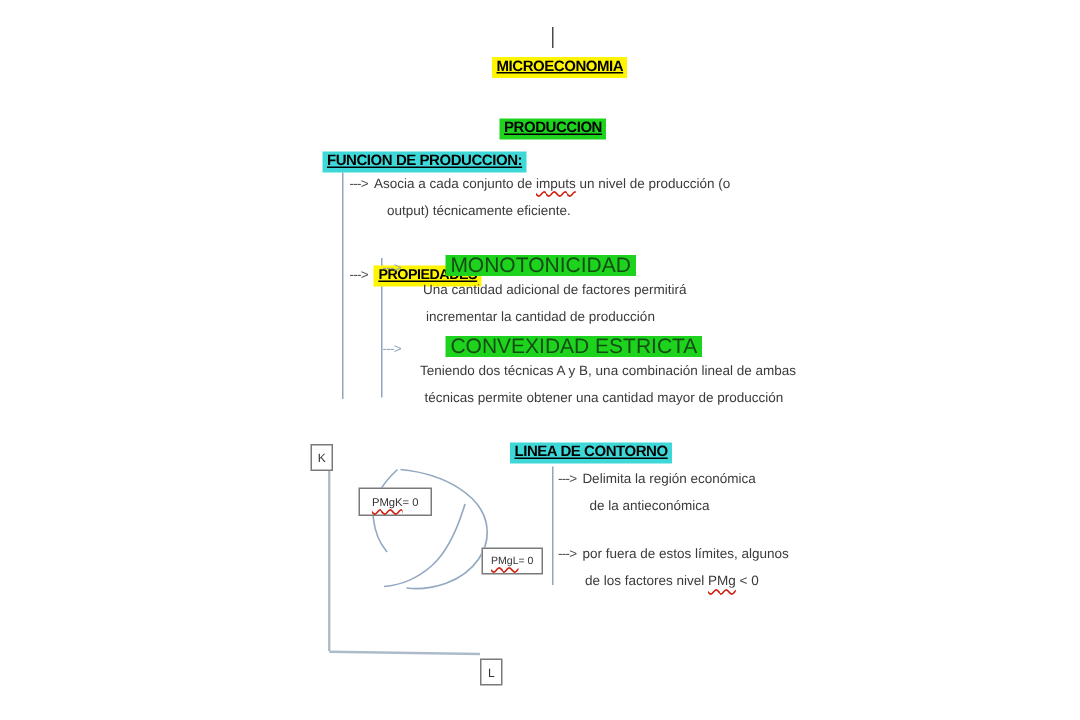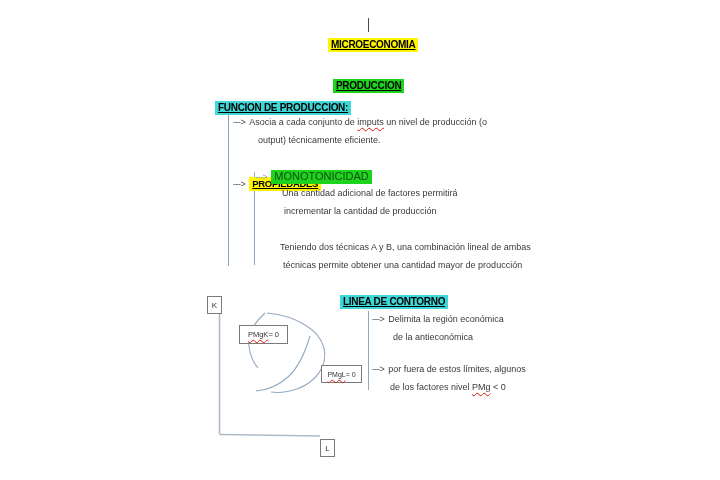--- a/index.html
+++ b/index.html
@@ -11,21 +11,21 @@
   .row{position:absolute;white-space:nowrap;font-size:9px;color:#3a3a3a;line-height:11px;}
   .arrow{color:#4a4a4a;letter-spacing:-0.5px;margin-right:4px;font-size:9px;}
   .arrow.lt{color:#8ba1b8;}
   .chip{display:inline-block;padding:1px 3px 2px 3px;}
   .y{background:#fff500;}
   .g{background:#1ed31e;}
   .c{background:#3fd8d8;}
   .marker{font-weight:700;color:#000;font-size:10px;letter-spacing:-0.3px;}
   .marker2{font-weight:700;color:#000;font-size:9.5px;letter-spacing:-0.3px;}
   .u{text-decoration:underline;text-decoration-thickness:1.2px;text-underline-offset:1px;}
-  .gtext{color:#134d13;font-size:11px;}
+  .gtext{color:#134d13;font-size:14px;margin-left:26px;}
   .sq{
     text-decoration-line:underline;text-decoration-style:wavy;
     text-decoration-color:#d21c0e;text-decoration-thickness:1px;text-underline-offset:2px;
   }
   .cursor{position:absolute;left:368px;top:18px;width:1.3px;height:14px;background:#4a4a4a;}
   .dbox{
     position:absolute;background:#ffffff;border:1px solid #7a7a7a;
     display:flex;align-items:center;justify-content:center;
     font-size:7.5px;color:#333;z-index:3;
   }
@@ -74,20 +74,23 @@
   <div class="row" style="left:255px;top:170px;">
     <span class="arrow lt">---&gt;</span><span class="chip g gtext">MONOTONICIDAD</span>
   </div>
   <div class="row" style="left:282px;top:188px;">
     <span>Una cantidad adicional de factores permitirá</span>
   </div>
   <div class="row" style="left:284px;top:206px;">
     <span>incrementar la cantidad de producción</span>
   </div>
 
+  <div class="row" style="left:255px;top:224px;">
+    <span class="arrow lt">---&gt;</span><span class="chip g gtext">CONVEXIDAD ESTRICTA</span>
+  </div>
   <div class="row" style="left:280px;top:242px;">
     <span>Teniendo dos técnicas A y B, una combinación lineal de ambas</span>
   </div>
   <div class="row" style="left:283px;top:260px;">
     <span>técnicas permite obtener una cantidad mayor de producción</span>
   </div>
 
   <div class="dbox" style="left:207px;top:296px;width:13px;height:16px;font-size:8px;">
     <span>K</span>
   </div>

